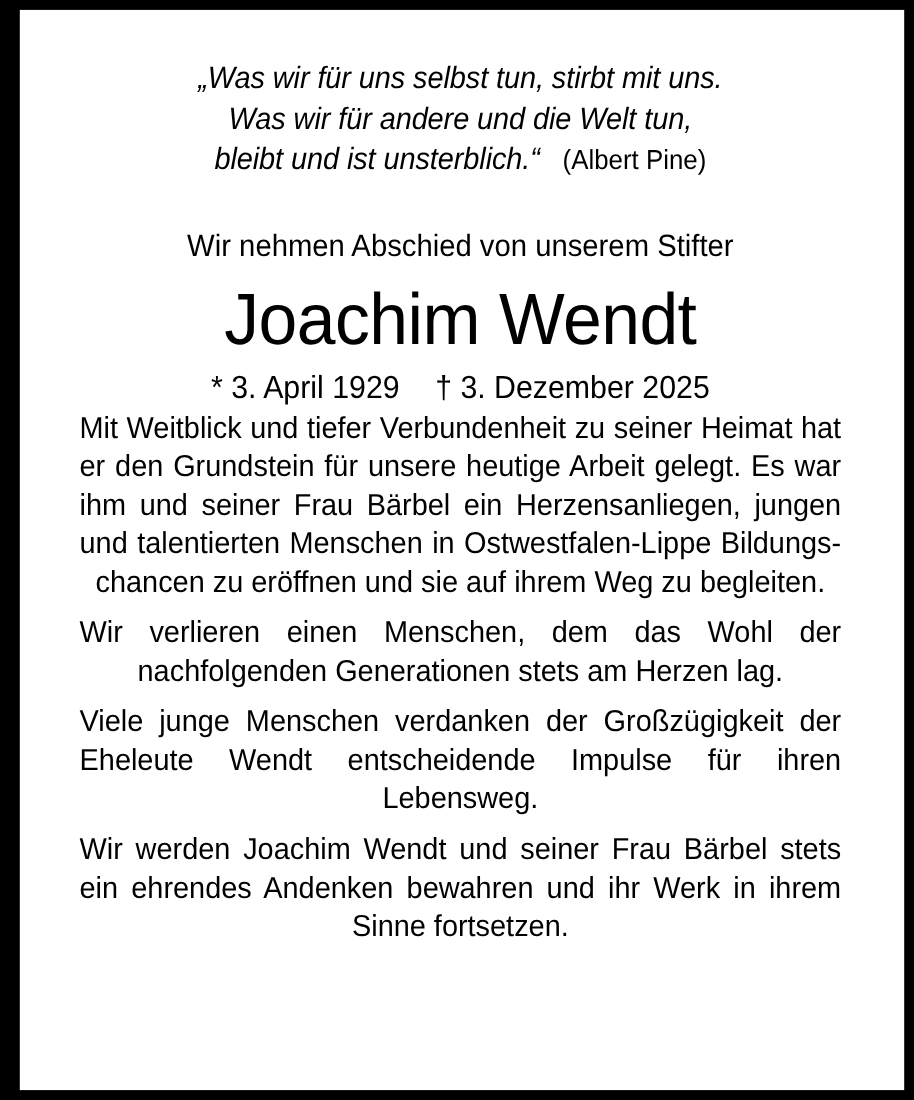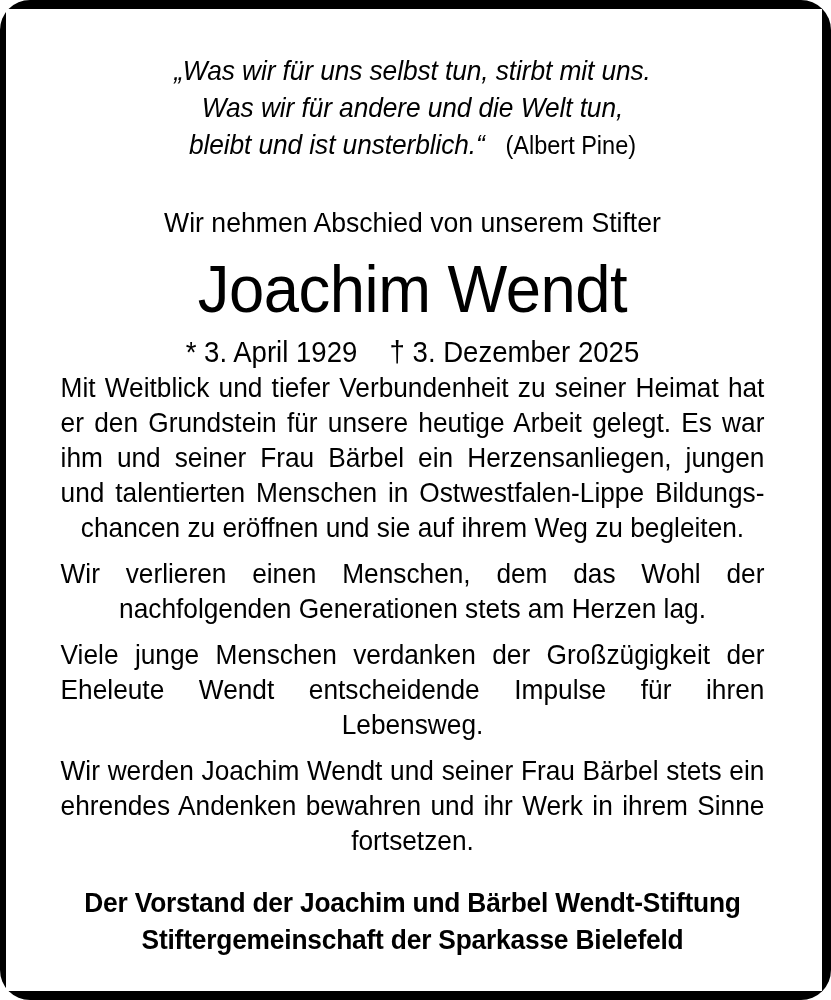--- a/index.html
+++ b/index.html
@@ -16,22 +16,21 @@
     color: #000000;
     -webkit-font-smoothing: antialiased;
   }
 
   
   .notice-frame {
     box-sizing: border-box;
     width: 831px;
     height: 1000px;
     background: #000000;
-    padding: 9px 9px 9px 6px;
-    border-radius: 30px;
+    padding: 9px 9px 9px 18px;
   }
   .notice-inner {
     box-sizing: border-box;
     width: 100%;
     height: 100%;
     background: #ffffff;
     padding: 40px 41px 0 38px;
     display: flex;
     flex-direction: column;
   }
@@ -139,19 +138,15 @@
 
     <div class="life-dates"><span class="date-birth">* 3. April 1929</span><span class="date-death">† 3. Dezember 2025</span></div>
 
     <div class="body-copy">
       <p class="body-par">Mit Weitblick und tiefer Verbundenheit zu seiner Heimat hat er den Grundstein für unsere heutige Arbeit gelegt. Es war ihm und seiner Frau Bärbel ein Herzensanliegen, jungen und talentierten Menschen in Ostwestfalen-Lippe Bildungs­chancen zu eröffnen und sie auf ihrem Weg zu begleiten.</p>
       <p class="body-par">Wir verlieren einen Menschen, dem das Wohl der nachfolgen­den Generationen stets am Herzen lag.</p>
       <p class="body-par">Viele junge Menschen verdanken der Großzügigkeit der Ehe­leute Wendt entscheidende Impulse für ihren Lebensweg.</p>
       <p class="body-par">Wir werden Joachim Wendt und seiner Frau Bärbel stets ein ehrendes Andenken bewahren und ihr Werk in ihrem Sinne fortsetzen.</p>
     </div>
 
-    <div class="signature">
-      <div class="sig-line">Der Vorstand der Joachim und Bärbel Wendt-Stiftung</div>
-      <div class="sig-line">Stiftergemeinschaft der Sparkasse Bielefeld</div>
-    </div>
 
   </div>
 </div>
 
 </body></html>

